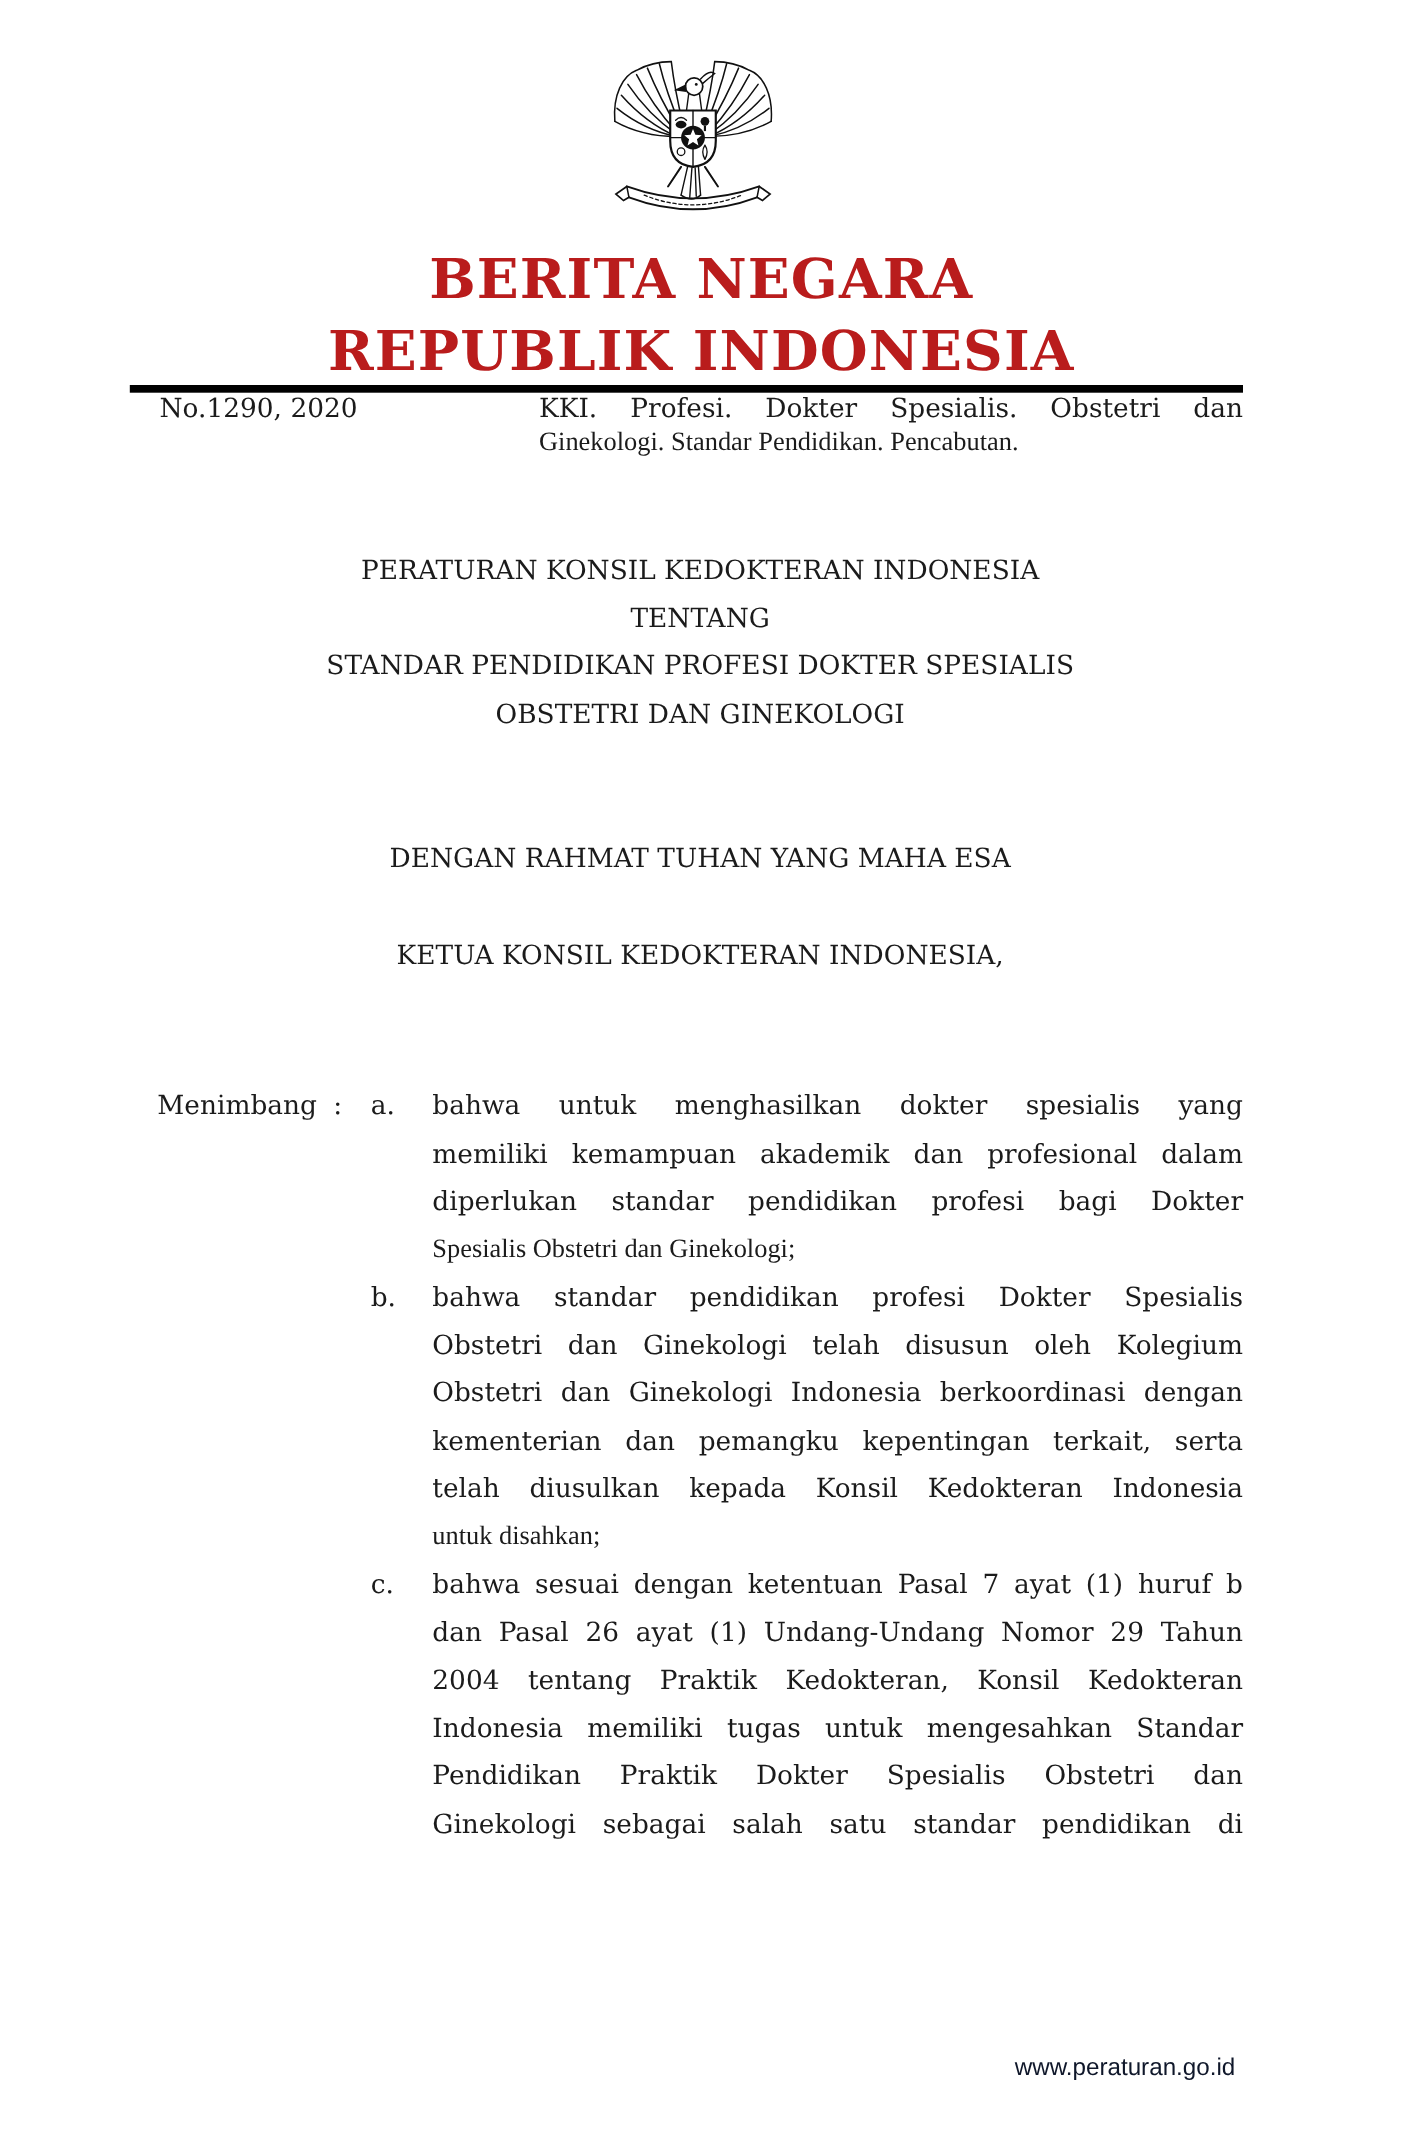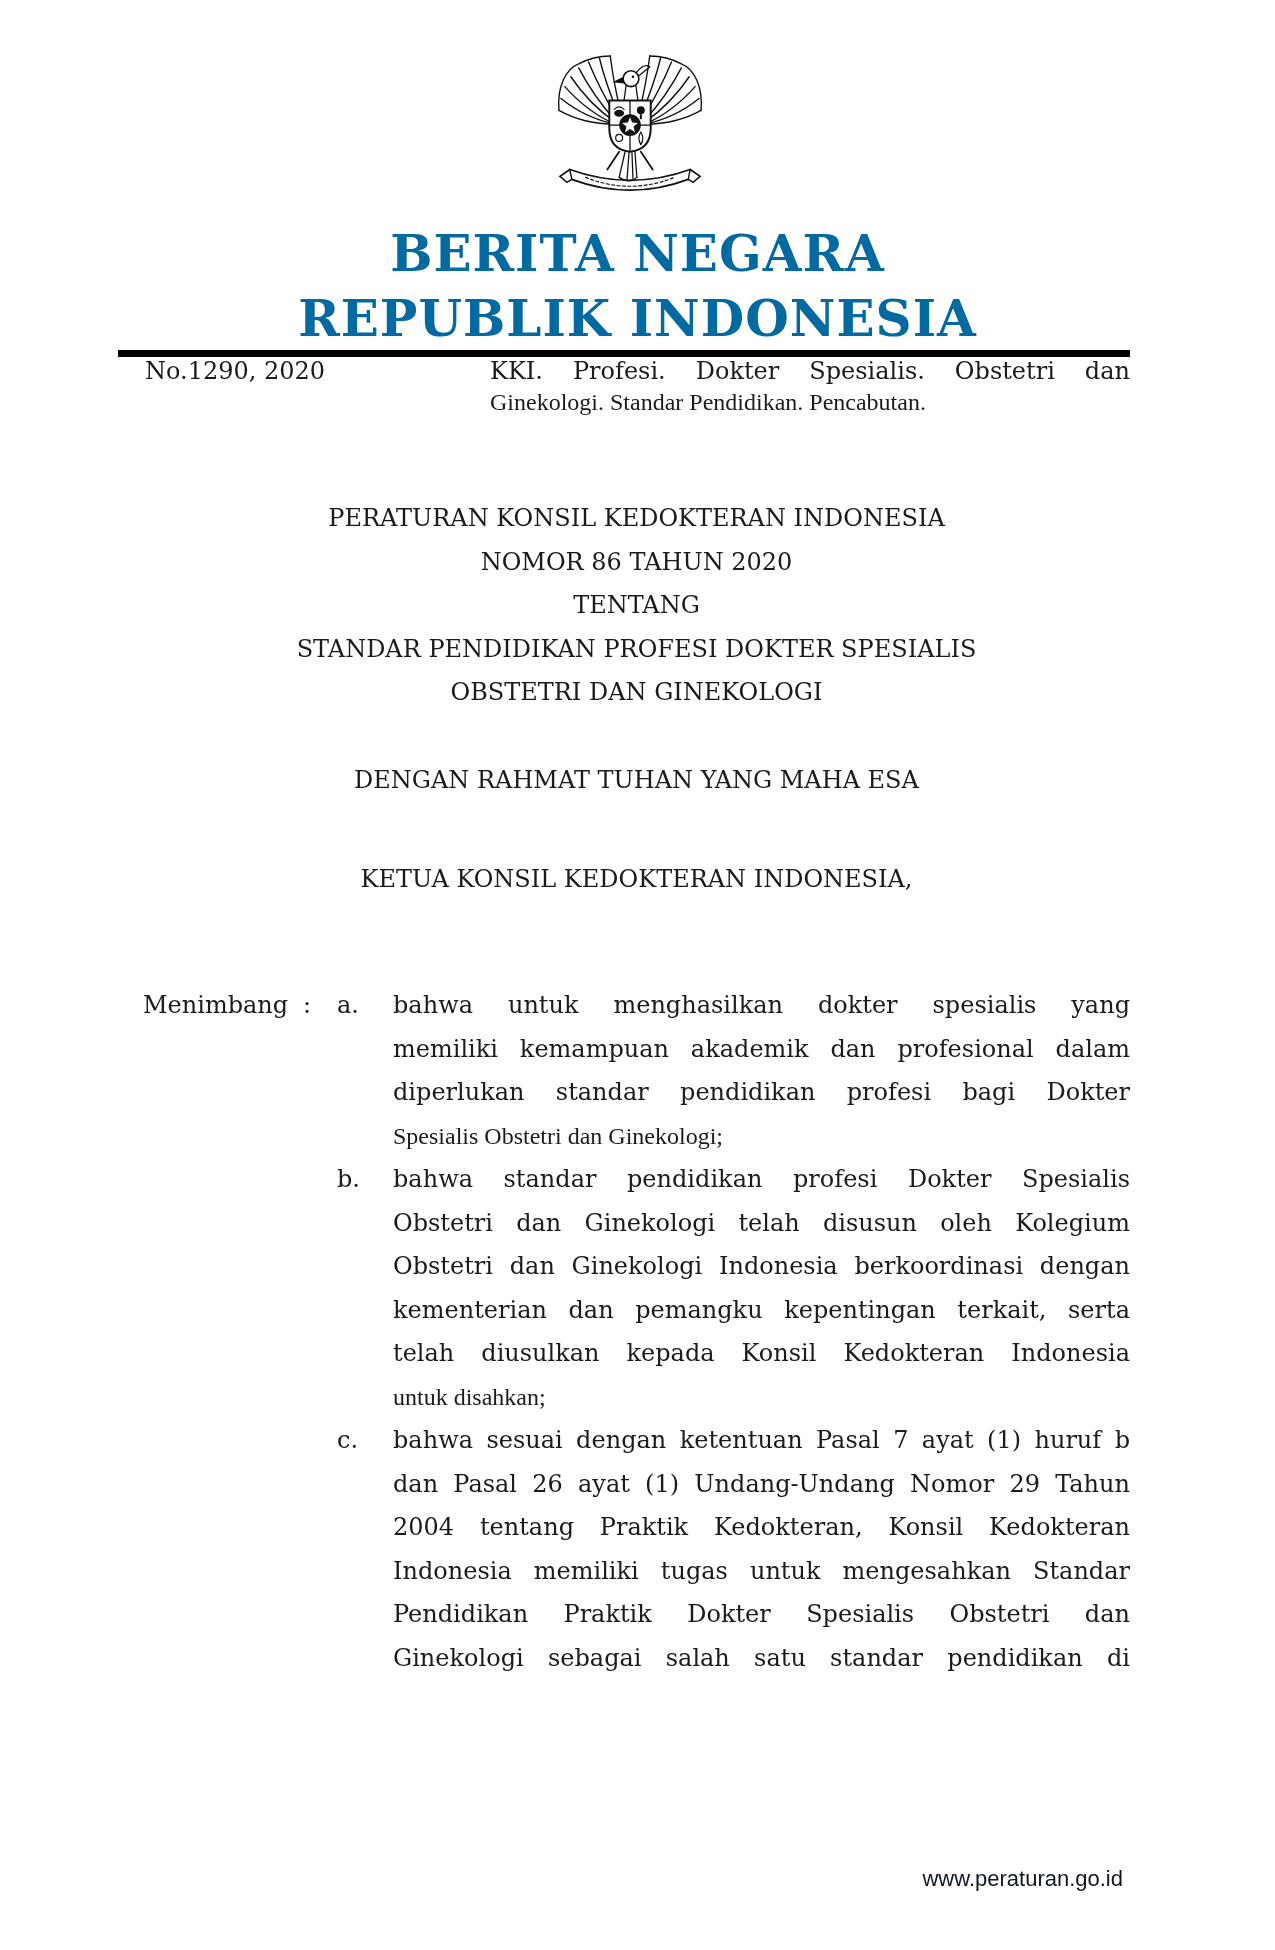--- a/index.html
+++ b/index.html
@@ -11,21 +11,21 @@
     color:#1b1b1b;
     overflow:hidden;
   }
   .emblem { position:absolute; left:556px; top:52px; width:148px; height:160px; }
   .emblem svg { width:100%; height:100%; }
 
   .masthead-title {
     position:absolute; top:221px; left:0; width:1275px;
     text-align:center; font-weight:bold;
     font-size:50px; line-height:65px; letter-spacing:1px;
-    color:#0369a1;
+    color:#b91c1c;
   }
   .rule {
     position:absolute; top:350px; left:118px; width:1012px; height:7px;
     background:#000;
   }
   .mast-no {
     position:absolute; top:356px; left:145px;
     font-size:24px; line-height:31px;
   }
   .mast-subject {
@@ -35,21 +35,21 @@
   .title-block {
     position:absolute; top:497px; left:143px; width:987px;
     text-align:center; font-size:24px; line-height:43.5px;
   }
   .invocation {
     position:absolute; top:759px; left:143px; width:987px;
     text-align:center; font-size:24px; line-height:43.5px;
   }
   .official {
     position:absolute; top:847px; left:143px; width:987px;
-    text-align:center; font-size:24px; line-height:43.5px;margin-top:11px;
+    text-align:center; font-size:24px; line-height:43.5px;
   }
   .considering {
     position:absolute; top:984px; left:143px; width:987px;
     font-size:24px; line-height:43.5px;
     display:grid;
     grid-template-columns:160px 34px 56px 737px;
   }
   .cell { align-self:start; }
   .jline { text-align:justify; text-align-last:justify; }
   .jline.last { text-align-last:left;font-family:Liberation Serif, serif; }
@@ -133,21 +133,20 @@
 
   <div class="mast-no">No.1290, 2020</div>
 
   <div class="mast-subject">
     <div class="jline">KKI. Profesi. Dokter Spesialis. Obstetri dan</div>
     <div class="jline last">Ginekologi. Standar Pendidikan. Pencabutan.</div>
   </div>
 
   <div class="title-block">
     <div>PERATURAN KONSIL KEDOKTERAN INDONESIA</div>
-    <div>NOMOR 86 TAHUN 2020</div>
     <div>TENTANG</div>
     <div>STANDAR PENDIDIKAN PROFESI DOKTER SPESIALIS</div>
     <div>OBSTETRI DAN GINEKOLOGI</div>
   </div>
 
   <div class="invocation">DENGAN RAHMAT TUHAN YANG MAHA ESA</div>
 
   <div class="official">KETUA KONSIL KEDOKTERAN INDONESIA,</div>
 
   <div class="considering">

